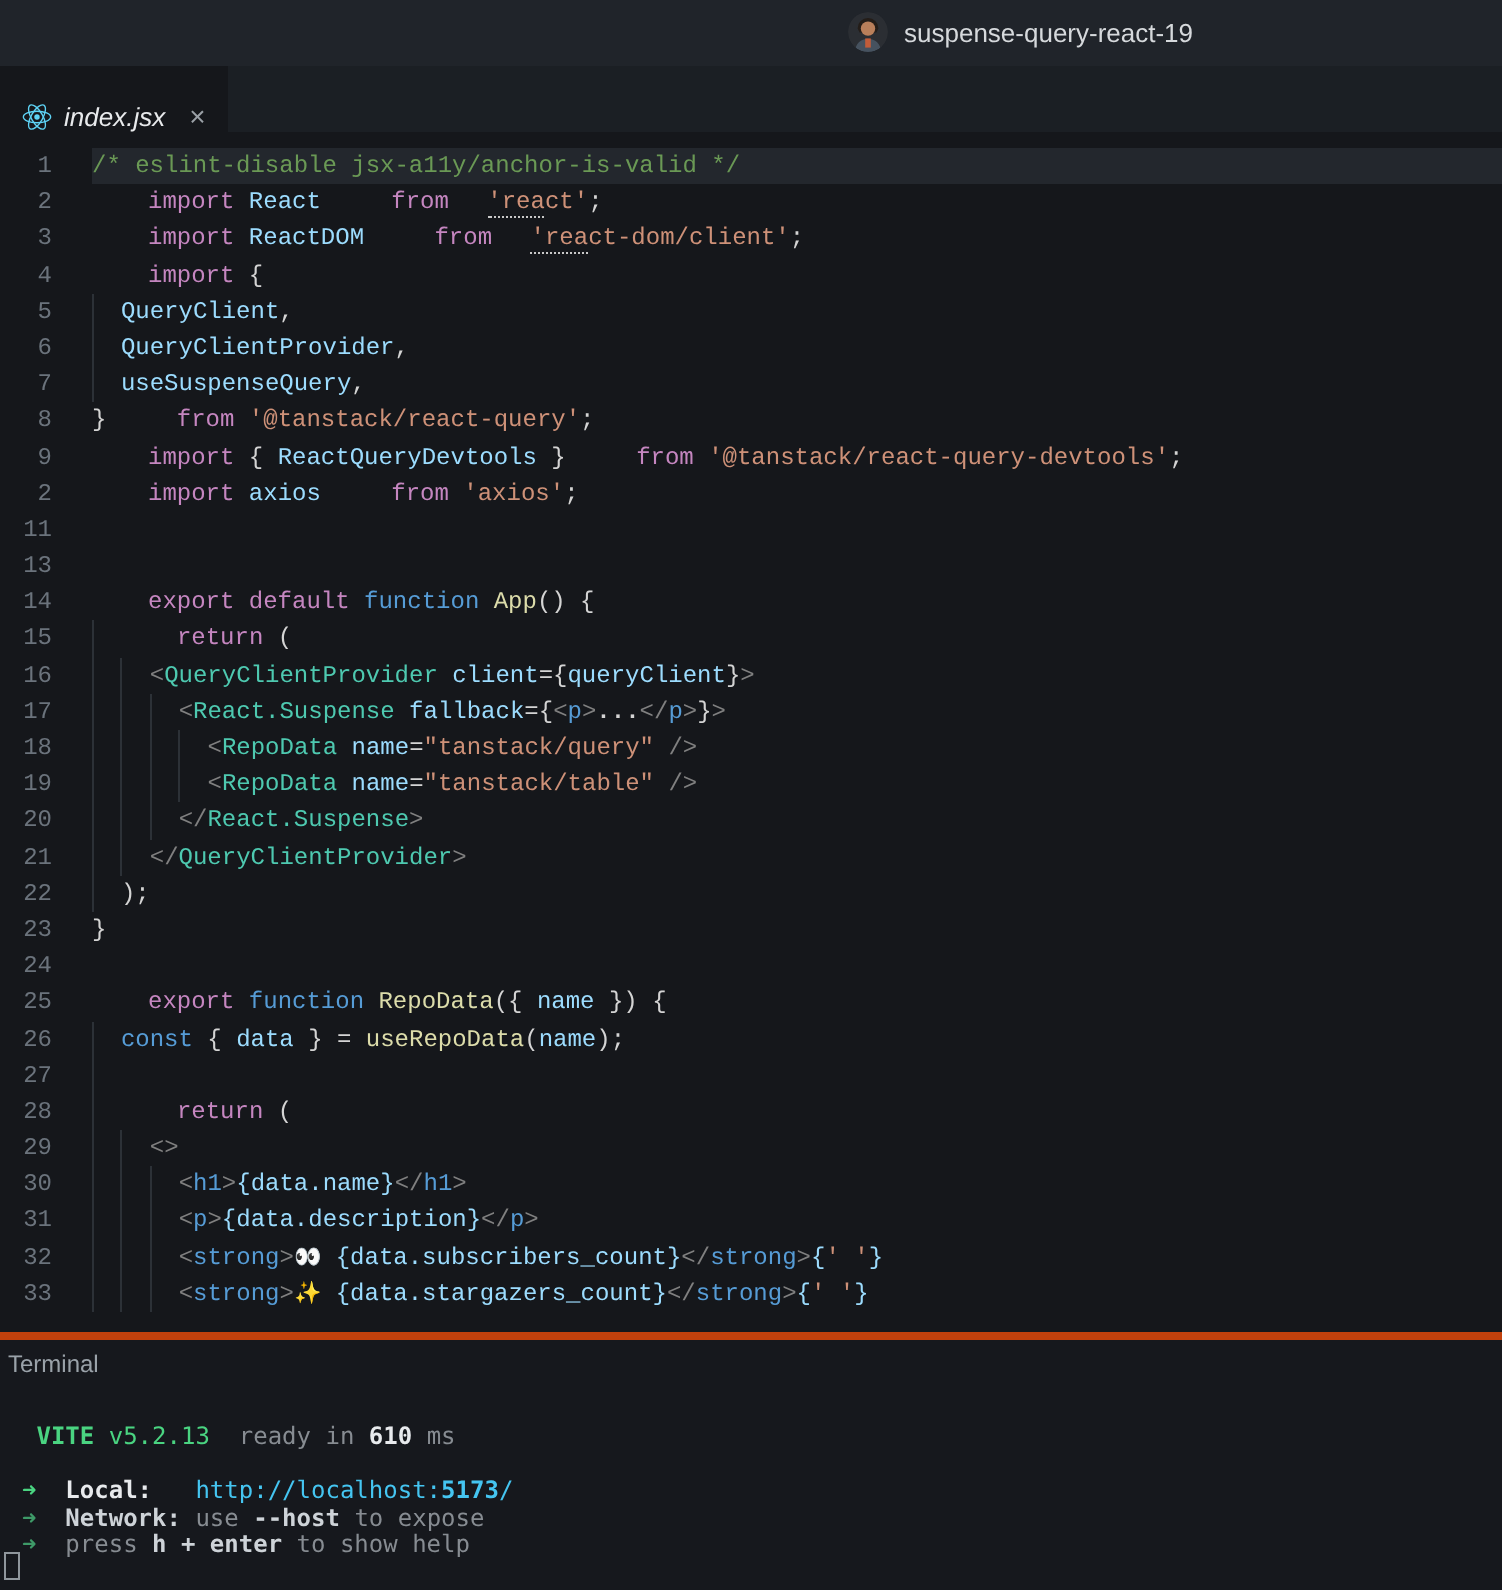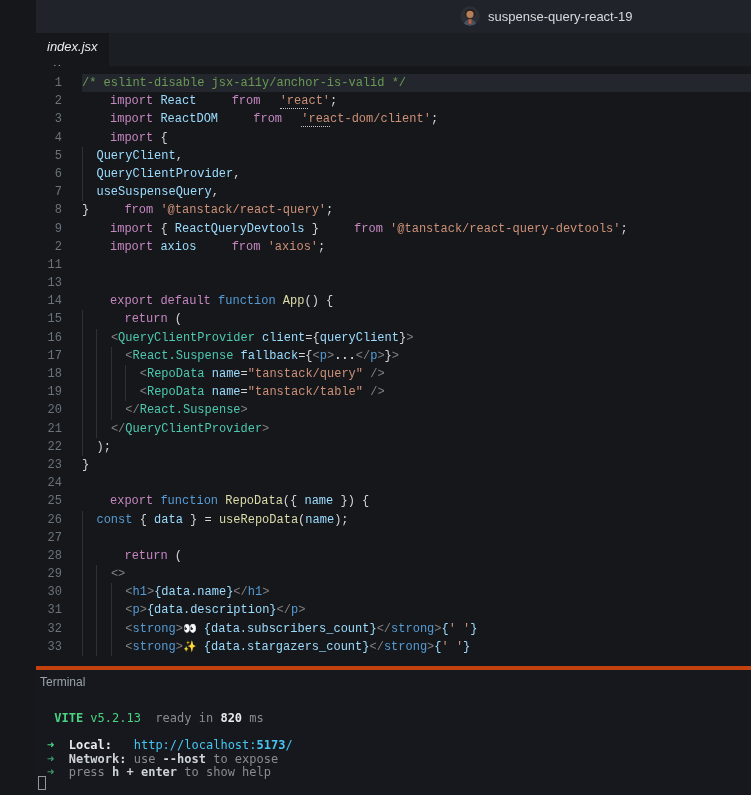--- a/index.html
+++ b/index.html
@@ -1,26 +1,26 @@
 <!DOCTYPE html>
 <html style="--bg_editor: #15171b; --bg_topbar: #20242a; --bg_tabbar: #1b1f24; --bg_terminal: #16181d; --hl: #23272d; --guide: #2c3137; --linenum: #6b737c; --comment: #6A9955; --keyword: #C586C0; --storage: #569CD6; --variable: #9CDCFE; --func: #DCDCAA; --tag: #4EC9B0; --string: #CE9178; --punct: #D4D4D4; --bracket: #808080; --green: #4AD481; --green_dim: #3E9A68; --cyan: #45C5F1; --dim: #878c92; --dim_bold: #ced3d8; --white: #e8eaed; --react_icon: #5ed3f5;"><head>
 <meta charset="utf-8">
 <style>
   * { margin:0; padding:0; box-sizing:border-box; }
   html,body { width:751px; height:795px; overflow:hidden; background:var(--bg_editor); }
-  #app { width:751px; height:795px; display:flex; flex-direction:column; font-family:"Liberation Sans", sans-serif;padding-left:36px; }
+  #app { width:751px; height:795px; display:flex; flex-direction:column; font-family:"Liberation Sans", sans-serif; }
 
   
   .topbar { position:relative; height:33px; background:var(--bg_topbar); flex:none; }
   .avatar { position:absolute; left:424px; top:6px; width:20px; height:20px; border-radius:50%; overflow:hidden; display:block; }
   .wstitle { position:absolute; left:452px; top:0; line-height:33px; font-size:13px; color:#d6d9dc; }
 
   
   .tabbar { height:33px; background:var(--bg_tabbar); flex:none; display:flex; align-items:stretch; }
-  .tab { display:flex; align-items:flex-start; gap:6px; padding:0 11px; background:var(--bg_editor); cursor:pointer;flex-direction:column; }
+  .tab { display:flex; align-items:flex-end; gap:6px; padding:0 11px; background:var(--bg_editor); cursor:pointer; }
   .tab-label { font-size:13px; font-style:italic; color:#e8eaec; }
   .tab-close { font-size:14px; color:#9aa0a6; margin-left:6px; font-style:normal; }
 
   
   .editor { height:600px; flex:none; background:var(--bg_editor); overflow:hidden; padding-top:8px;
             font-family:Liberation Mono, monospace; font-size:12px; }
   .cl { position:relative; height:18.2px; line-height:18.2px; white-space:pre; }
   .cl.hl::after { content:""; position:absolute; left:46px; right:0; top:0; bottom:0; background:var(--hl); z-index:0; }
   .ln { display:inline-block; width:26px; margin-right:20px; text-align:right; color:var(--linenum); position:relative; z-index:1; }
   .gd { display:inline-block; width:14.45px; height:18.2px; border-left:1px solid var(--guide); vertical-align:top; position:relative; z-index:1; }
@@ -126,21 +126,21 @@
       <div class="cl"><span class="ln">30</span><span class="gd"></span><span class="gd"></span><span class="gd"></span><span class="tok g">&lt;</span><span class="tok s">h1</span><span class="tok g">&gt;</span><span class="tok v">{data.name}</span><span class="tok g">&lt;/</span><span class="tok s">h1</span><span class="tok g">&gt;</span></div>
       <div class="cl"><span class="ln">31</span><span class="gd"></span><span class="gd"></span><span class="gd"></span><span class="tok g">&lt;</span><span class="tok s">p</span><span class="tok g">&gt;</span><span class="tok v">{data.description}</span><span class="tok g">&lt;/</span><span class="tok s">p</span><span class="tok g">&gt;</span></div>
       <div class="cl"><span class="ln">32</span><span class="gd"></span><span class="gd"></span><span class="gd"></span><span class="tok g">&lt;</span><span class="tok s">strong</span><span class="tok g">&gt;</span><span class="tok e">👀</span><span class="tok v"> {data.subscribers_count}</span><span class="tok g">&lt;/</span><span class="tok s">strong</span><span class="tok g">&gt;</span><span class="tok v">{</span><span class="tok o">' '</span><span class="tok v">}</span></div>
       <div class="cl"><span class="ln">33</span><span class="gd"></span><span class="gd"></span><span class="gd"></span><span class="tok g">&lt;</span><span class="tok s">strong</span><span class="tok g">&gt;</span><span class="tok e">✨</span><span class="tok v"> {data.stargazers_count}</span><span class="tok g">&lt;/</span><span class="tok s">strong</span><span class="tok g">&gt;</span><span class="tok v">{</span><span class="tok o">' '</span><span class="tok v">}</span></div>
     </div>
 
   <div class="terminal">
     <div class="t-head">Terminal</div>
     <div class="t-body" id="tb">
       <div class="cursor"></div>
-    <div class="tl"><span class="gb"> VITE</span><span class="gn"> v5.2.13</span><span class="dm">  ready in </span><span class="wb">820</span><span class="dm"> ms</span></div>
+    <div class="tl"><span class="gb"> VITE</span><span class="gn"> v5.2.13</span><span class="dm">  ready in </span><span class="wb">610</span><span class="dm"> ms</span></div>
         <div class="tl"></div>
         <div class="tl"><span class="ar">➜</span><span class="wb">  Local:</span><span class="cy">   http://localhost:</span><span class="cyb">5173</span><span class="cy">/</span></div>
         <div class="tl"><span class="ard">➜</span><span class="db">  Network:</span><span class="dm"> use </span><span class="db">--host</span><span class="dm"> to expose</span></div>
         <div class="tl"><span class="ard">➜</span><span class="dm">  press </span><span class="db">h + enter</span><span class="dm"> to show help</span></div>
       </div>
   </div>
 
 </div>
 
 </body></html>

